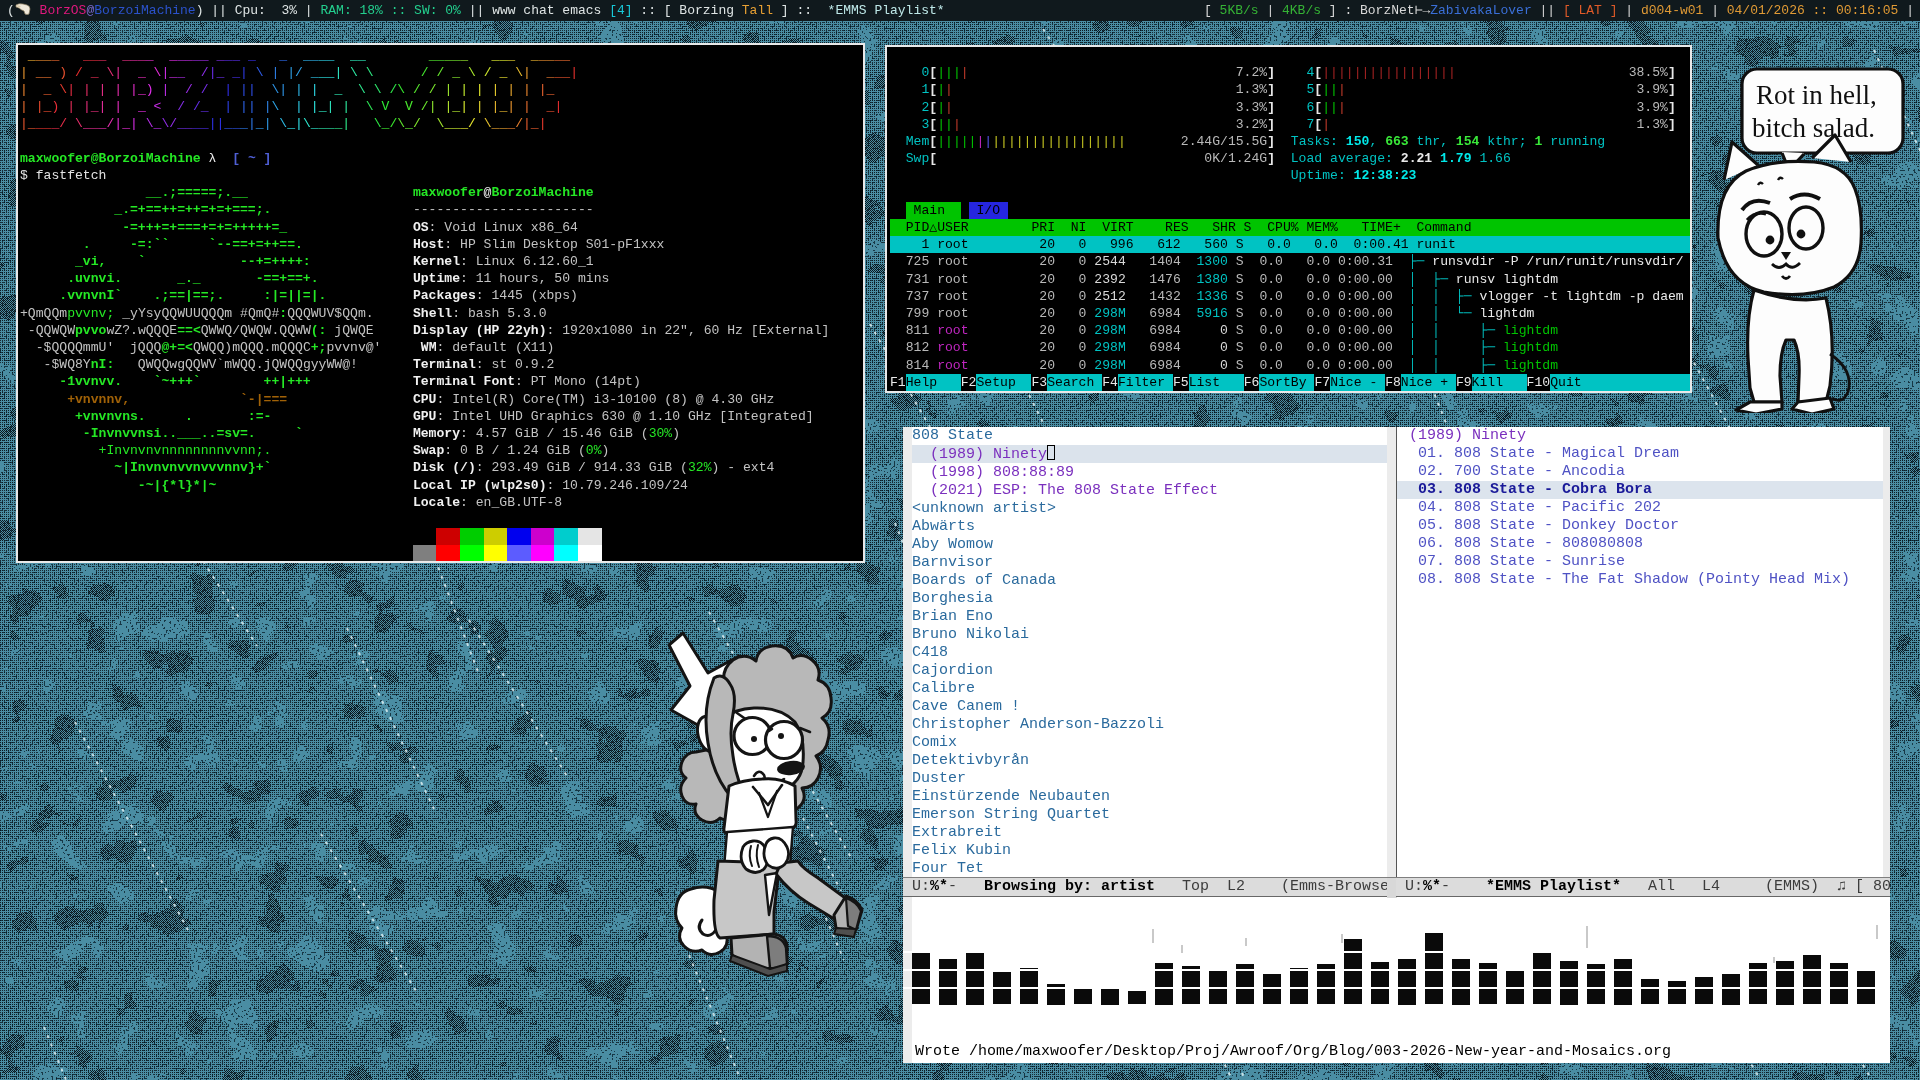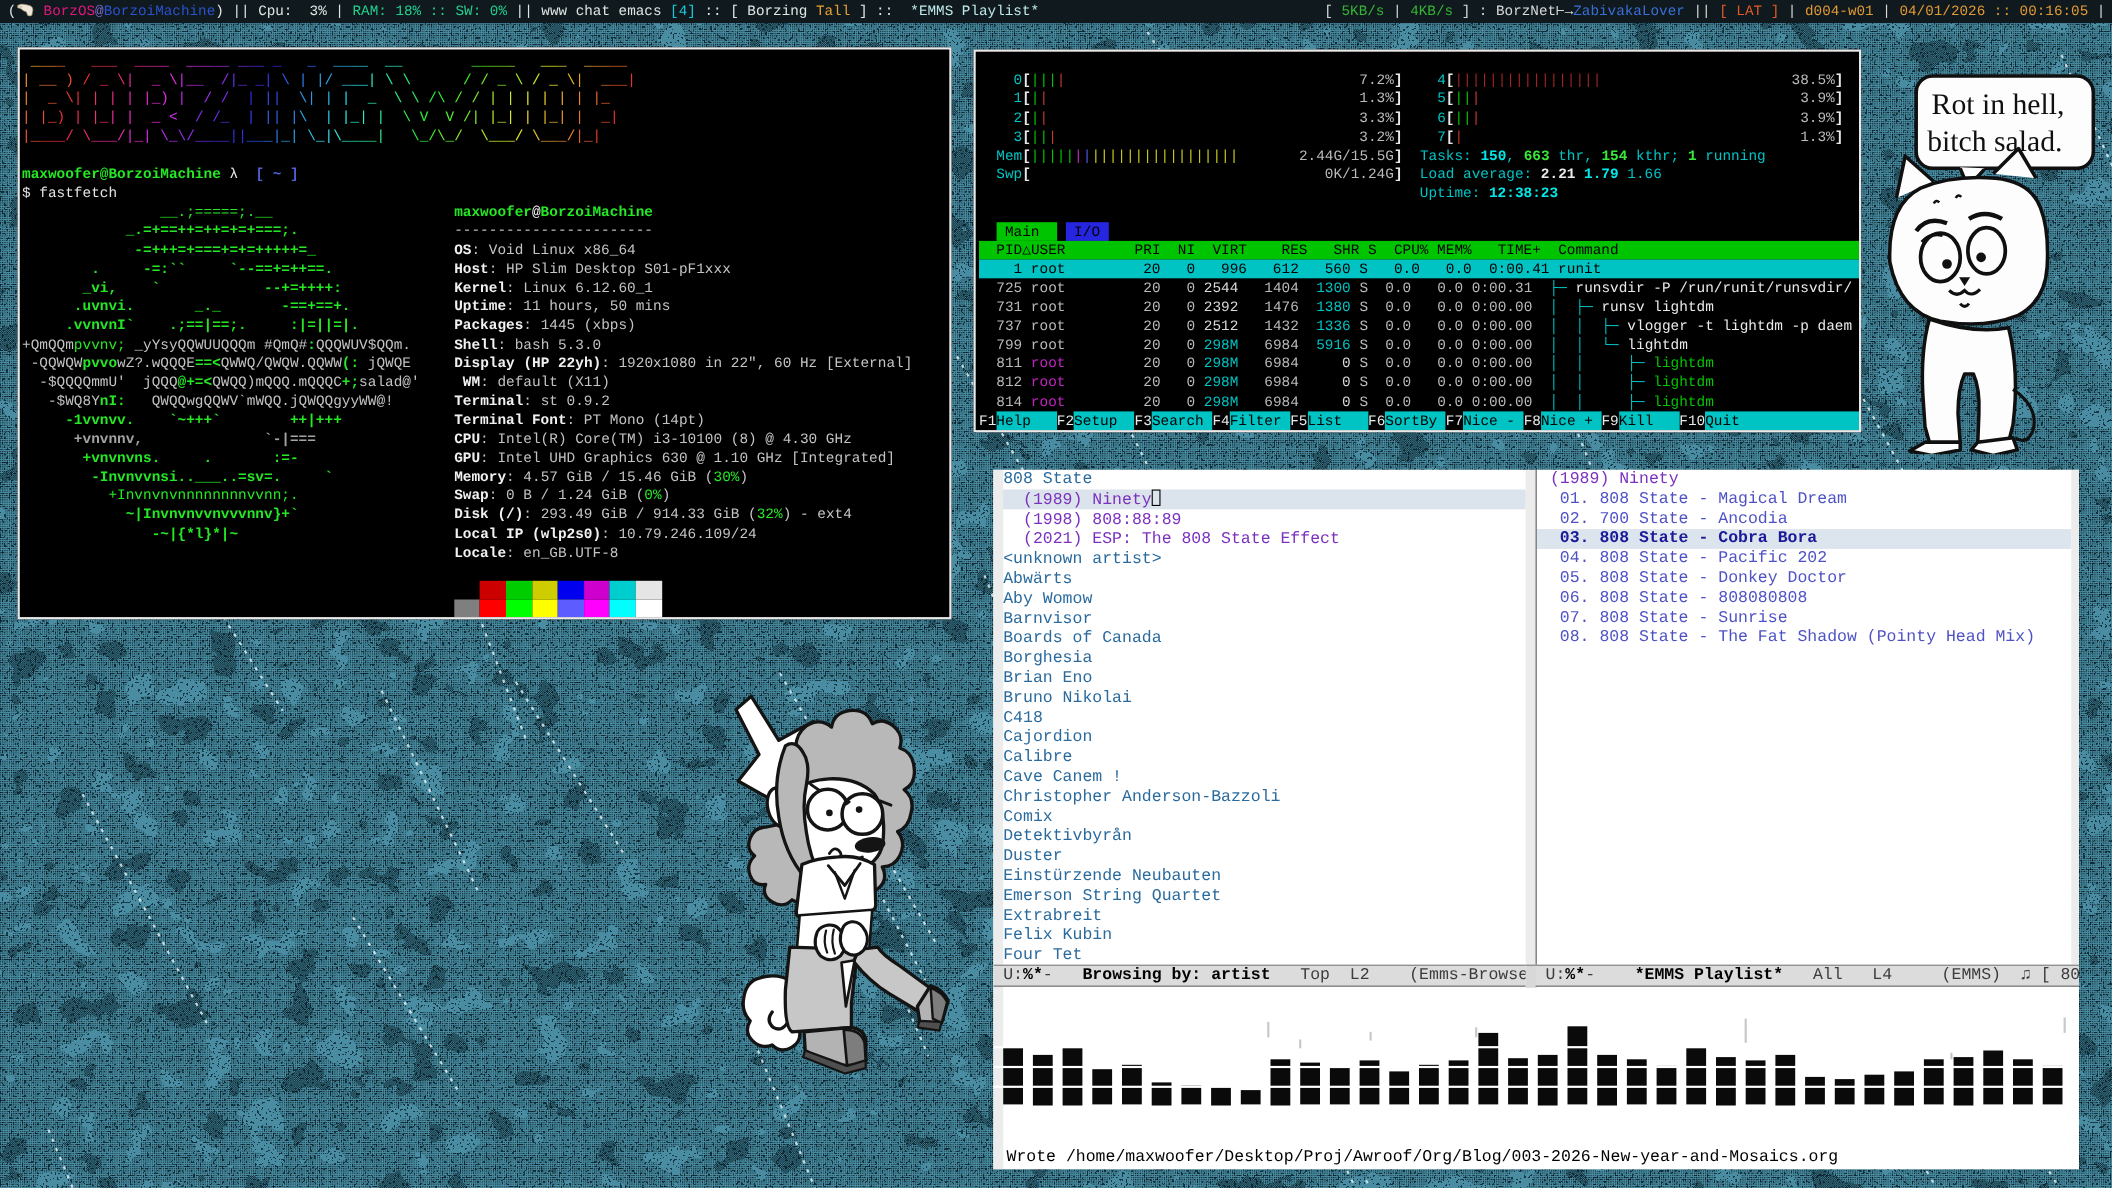--- a/index.html
+++ b/index.html
@@ -112,33 +112,33 @@
       </svg><span style="color:#e0187e"> BorzOS</span><span style="color:#7b6bd0">@</span><span style="color:#2b52cc">BorzoiMachine</span><span style="color:#dfe5e5">) || Cpu:  3% | </span><span style="color:#23cf8e">RAM: 18% :: SW: 0%</span><span style="color:#dfe5e5"> || www chat emacs </span><span style="color:#18c8d8">[4]</span><span style="color:#dfe5e5"> :: [ Borzing </span><span style="color:#e8a033">Tall</span><span style="color:#dfe5e5"> ] ::  </span><span style="color:#bfe9e9">*EMMS Playlist*</span></span><span id="barR"><span style="color:#d8d8d8">[ </span><span style="color:#35b335">5KB/s</span><span style="color:#d8d8d8"> | </span><span style="color:#35b335">4KB/s</span><span style="color:#d8d8d8"> ] : BorzNet⊢→</span><span style="color:#3a6fd8">ZabivakaLover</span><span style="color:#d8d8d8"> || </span><span style="color:#e05a28">[ LAT ]</span><span style="color:#d8d8d8"> | </span><span style="color:#e09a35">d004-w01</span><span style="color:#d8d8d8"> | </span><span style="color:#e09a35">04/01/2026 :: 00:16:05</span><span style="color:#d8d8d8"> |</span></span></div>
 <div id="term">
     <pre id="termpre"><span style="color:hsl(40,82%,55%)"> _</span><span style="color:hsl(29,82%,55%)">__</span><span style="color:hsl(18,82%,55%)">_ </span>  <span style="color:hsl(355,82%,55%)">__</span><span style="color:hsl(344,82%,55%)">_ </span><span style="color:hsl(333,82%,55%)"> _</span><span style="color:hsl(322,82%,55%)">__</span><span style="color:hsl(310,82%,55%)">_ </span><span style="color:hsl(299,82%,55%)"> _</span><span style="color:hsl(288,82%,55%)">__</span><span style="color:hsl(277,82%,55%)">__</span><span style="color:hsl(266,82%,55%)"> _</span><span style="color:hsl(254,82%,55%)">__</span><span style="color:hsl(243,82%,55%)"> _</span>  <span style="color:hsl(221,82%,55%)"> _</span>  <span style="color:hsl(198,82%,55%)">__</span><span style="color:hsl(187,82%,55%)">__</span>  <span style="color:hsl(165,82%,55%)">__</span>        <span style="color:hsl(109,82%,55%)">__</span><span style="color:hsl(98,82%,55%)">__</span><span style="color:hsl(86,82%,55%)">_ </span>  <span style="color:hsl(64,82%,55%)">__</span><span style="color:hsl(53,82%,55%)">_ </span><span style="color:hsl(42,82%,55%)"> _</span><span style="color:hsl(30,82%,55%)">__</span><span style="color:hsl(19,82%,55%)">__</span> 
 <span style="color:hsl(33,82%,55%)">| </span><span style="color:hsl(22,82%,55%)">__</span><span style="color:hsl(11,82%,55%)"> )</span><span style="color:hsl(360,82%,55%)"> /</span><span style="color:hsl(348,82%,55%)"> _</span><span style="color:hsl(337,82%,55%)"> \</span><span style="color:hsl(326,82%,55%)">| </span><span style="color:hsl(315,82%,55%)"> _</span><span style="color:hsl(304,82%,55%)"> \</span><span style="color:hsl(292,82%,55%)">|_</span><span style="color:hsl(281,82%,55%)">_ </span><span style="color:hsl(270,82%,55%)"> /</span><span style="color:hsl(259,82%,55%)">|_</span><span style="color:hsl(248,82%,55%)"> _</span><span style="color:hsl(236,82%,55%)">| </span><span style="color:hsl(225,82%,55%)">\ </span><span style="color:hsl(214,82%,55%)">| </span><span style="color:hsl(203,82%,55%)">|/</span><span style="color:hsl(192,82%,55%)"> _</span><span style="color:hsl(180,82%,55%)">__</span><span style="color:hsl(169,82%,55%)">| </span><span style="color:hsl(158,82%,55%)">\ </span><span style="color:hsl(147,82%,55%)">\ </span>    <span style="color:hsl(113,82%,55%)"> /</span><span style="color:hsl(102,82%,55%)"> /</span><span style="color:hsl(91,82%,55%)"> _</span><span style="color:hsl(80,82%,55%)"> \</span><span style="color:hsl(68,82%,55%)"> /</span><span style="color:hsl(57,82%,55%)"> _</span><span style="color:hsl(46,82%,55%)"> \</span><span style="color:hsl(35,82%,55%)">| </span><span style="color:hsl(24,82%,55%)"> _</span><span style="color:hsl(12,82%,55%)">__</span><span style="color:hsl(1,82%,55%)">|</span>
 <span style="color:hsl(27,82%,55%)">| </span><span style="color:hsl(15,82%,55%)"> _</span><span style="color:hsl(4,82%,55%)"> \</span><span style="color:hsl(353,82%,55%)">| </span><span style="color:hsl(342,82%,55%)">| </span><span style="color:hsl(331,82%,55%)">| </span><span style="color:hsl(319,82%,55%)">| </span><span style="color:hsl(308,82%,55%)">|_</span><span style="color:hsl(297,82%,55%)">) </span><span style="color:hsl(286,82%,55%)">| </span><span style="color:hsl(275,82%,55%)"> /</span><span style="color:hsl(263,82%,55%)"> /</span>  <span style="color:hsl(241,82%,55%)">| </span><span style="color:hsl(230,82%,55%)">||</span>  <span style="color:hsl(207,82%,55%)">\|</span><span style="color:hsl(196,82%,55%)"> |</span><span style="color:hsl(185,82%,55%)"> |</span>  <span style="color:hsl(163,82%,55%)">_ </span><span style="color:hsl(151,82%,55%)"> \</span><span style="color:hsl(140,82%,55%)"> \</span><span style="color:hsl(129,82%,55%)"> /</span><span style="color:hsl(118,82%,55%)">\ </span><span style="color:hsl(107,82%,55%)">/ </span><span style="color:hsl(95,82%,55%)">/ </span><span style="color:hsl(84,82%,55%)">| </span><span style="color:hsl(73,82%,55%)">| </span><span style="color:hsl(62,82%,55%)">| </span><span style="color:hsl(51,82%,55%)">| </span><span style="color:hsl(39,82%,55%)">| </span><span style="color:hsl(28,82%,55%)">| </span><span style="color:hsl(17,82%,55%)">|_</span>   
 <span style="color:hsl(20,82%,55%)">| </span><span style="color:hsl(9,82%,55%)">|_</span><span style="color:hsl(357,82%,55%)">) </span><span style="color:hsl(346,82%,55%)">| </span><span style="color:hsl(335,82%,55%)">|_</span><span style="color:hsl(324,82%,55%)">| </span><span style="color:hsl(313,82%,55%)">| </span><span style="color:hsl(301,82%,55%)"> _</span><span style="color:hsl(290,82%,55%)"> &lt;</span>  <span style="color:hsl(268,82%,55%)">/ </span><span style="color:hsl(257,82%,55%)">/_</span>  <span style="color:hsl(234,82%,55%)">| </span><span style="color:hsl(223,82%,55%)">||</span><span style="color:hsl(212,82%,55%)"> |</span><span style="color:hsl(201,82%,55%)">\ </span><span style="color:hsl(189,82%,55%)"> |</span><span style="color:hsl(178,82%,55%)"> |</span><span style="color:hsl(167,82%,55%)">_|</span><span style="color:hsl(156,82%,55%)"> |</span>  <span style="color:hsl(133,82%,55%)">\ </span><span style="color:hsl(122,82%,55%)">V </span><span style="color:hsl(111,82%,55%)"> V</span><span style="color:hsl(100,82%,55%)"> /</span><span style="color:hsl(89,82%,55%)">| </span><span style="color:hsl(77,82%,55%)">|_</span><span style="color:hsl(66,82%,55%)">| </span><span style="color:hsl(55,82%,55%)">| </span><span style="color:hsl(44,82%,55%)">|_</span><span style="color:hsl(33,82%,55%)">| </span><span style="color:hsl(21,82%,55%)">| </span><span style="color:hsl(10,82%,55%)"> _</span><span style="color:hsl(359,82%,55%)">| </span> 
 <span style="color:hsl(13,82%,55%)">|_</span><span style="color:hsl(2,82%,55%)">__</span><span style="color:hsl(351,82%,55%)">_/</span><span style="color:hsl(340,82%,55%)"> \</span><span style="color:hsl(328,82%,55%)">__</span><span style="color:hsl(317,82%,55%)">_/</span><span style="color:hsl(306,82%,55%)">|_</span><span style="color:hsl(295,82%,55%)">| </span><span style="color:hsl(284,82%,55%)">\_</span><span style="color:hsl(272,82%,55%)">\/</span><span style="color:hsl(261,82%,55%)">__</span><span style="color:hsl(250,82%,55%)">__</span><span style="color:hsl(239,82%,55%)">||</span><span style="color:hsl(228,82%,55%)">__</span><span style="color:hsl(216,82%,55%)">_|</span><span style="color:hsl(205,82%,55%)">_|</span><span style="color:hsl(194,82%,55%)"> \</span><span style="color:hsl(183,82%,55%)">_|</span><span style="color:hsl(172,82%,55%)">\_</span><span style="color:hsl(160,82%,55%)">__</span><span style="color:hsl(149,82%,55%)">_|</span>  <span style="color:hsl(127,82%,55%)"> \</span><span style="color:hsl(116,82%,55%)">_/</span><span style="color:hsl(104,82%,55%)">\_</span><span style="color:hsl(93,82%,55%)">/ </span><span style="color:hsl(82,82%,55%)"> \</span><span style="color:hsl(71,82%,55%)">__</span><span style="color:hsl(60,82%,55%)">_/</span><span style="color:hsl(48,82%,55%)"> \</span><span style="color:hsl(37,82%,55%)">__</span><span style="color:hsl(26,82%,55%)">_/</span><span style="color:hsl(15,82%,55%)">|_</span><span style="color:hsl(4,82%,55%)">| </span>   
 
 <b style="color:#25e825">maxwoofer@BorzoiMachine</b> <span style="color:#ececec">λ</span>  <b style="color:#4f5fd5">[ ~ ]</b>
 <span style="color:#e3e3e3">$ fastfetch</span>
-<span style="color:#25e825;font-weight:400">                __.;=====;.__</span>                     <b style="color:#25e825">maxwoofer</b><span style="color:#f1f1f1">@</span><b style="color:#25e825">BorzoiMachine</b>
+<span style="color:#25e825;font-weight:700">                __.;=====;.__</span>                     <b style="color:#25e825">maxwoofer</b><span style="color:#f1f1f1">@</span><b style="color:#25e825">BorzoiMachine</b>
 <span style="color:#25e825;font-weight:700">            _.=+==++=++=+=+===;.</span>                  <span style="color:#c3c3c3">-----------------------</span>
 <span style="color:#25e825;font-weight:700">             -=+++=+===+=+=+++++=_</span>                <b style="color:#f1f1f1">OS</b><span style="color:#c3c3c3">: </span><span style="color:#c3c3c3">Void Linux x86_64</span>
 <span style="color:#25e825;font-weight:700">        .     -=:``     `--==+=++==.</span>              <b style="color:#f1f1f1">Host</b><span style="color:#c3c3c3">: </span><span style="color:#c3c3c3">HP Slim Desktop S01-pF1xxx</span>
 <span style="color:#25e825;font-weight:700">       _vi,    `            --+=++++:</span>             <b style="color:#f1f1f1">Kernel</b><span style="color:#c3c3c3">: </span><span style="color:#c3c3c3">Linux 6.12.60_1</span>
 <span style="color:#25e825;font-weight:700">      .uvnvi.       _._       -==+==+.</span>            <b style="color:#f1f1f1">Uptime</b><span style="color:#c3c3c3">: </span><span style="color:#c3c3c3">11 hours, 50 mins</span>
 <span style="color:#25e825;font-weight:700">     .vvnvnI`    .;==|==;.     :|=||=|.</span>           <b style="color:#f1f1f1">Packages</b><span style="color:#c3c3c3">: </span><span style="color:#c3c3c3">1445 (xbps)</span>
 <span style="color:#c3c3c3">+QmQQm</span><span style="color:#25e825;font-weight:400">pvvnv;</span><span style="color:#c3c3c3"> _yYsyQQWUUQQQm #QmQ#</span><span style="color:#25e825;font-weight:700">:</span><span style="color:#c3c3c3">QQQWUV$QQm.</span>     <b style="color:#f1f1f1">Shell</b><span style="color:#c3c3c3">: </span><span style="color:#c3c3c3">bash 5.3.0</span>
 <span style="color:#c3c3c3"> -QQWQW</span><span style="color:#25e825;font-weight:700">pvvo</span><span style="color:#c3c3c3">wZ?.wQQQE</span><span style="color:#25e825;font-weight:700">==&lt;</span><span style="color:#c3c3c3">QWWQ/QWQW.QQWW</span><span style="color:#25e825;font-weight:700">(:</span><span style="color:#c3c3c3"> jQWQE</span>     <b style="color:#f1f1f1">Display (HP 22yh)</b><span style="color:#c3c3c3">: </span><span style="color:#c3c3c3">1920x1080 in 22", 60 Hz [External]</span>
-<span style="color:#c3c3c3">  -$QQQQmmU'  jQQQ</span><span style="color:#25e825;font-weight:700">@+=&lt;</span><span style="color:#c3c3c3">QWQQ)mQQQ.mQQQC</span><span style="color:#25e825;font-weight:700">+;</span><span style="color:#c3c3c3">salad@'</span>     <b style="color:#f1f1f1">WM</b><span style="color:#c3c3c3">: </span><span style="color:#c3c3c3">default (X11)</span>
+<span style="color:#c3c3c3">  -$QQQQmmU'  jQQQ</span><span style="color:#25e825;font-weight:700">@+=&lt;</span><span style="color:#c3c3c3">QWQQ)mQQQ.mQQQC</span><span style="color:#25e825;font-weight:700">+;</span><span style="color:#c3c3c3">pvvnv@'</span>     <b style="color:#f1f1f1">WM</b><span style="color:#c3c3c3">: </span><span style="color:#c3c3c3">default (X11)</span>
 <span style="color:#c3c3c3">   -$WQ8Y</span><span style="color:#25e825;font-weight:700">nI:</span><span style="color:#c3c3c3">   QWQQwgQQWV`mWQQ.jQWQQgyyWW@!</span>       <b style="color:#f1f1f1">Terminal</b><span style="color:#c3c3c3">: </span><span style="color:#c3c3c3">st 0.9.2</span>
 <span style="color:#25e825;font-weight:700">     -1vvnvv.    `~+++`        ++|+++</span>             <b style="color:#f1f1f1">Terminal Font</b><span style="color:#c3c3c3">: </span><span style="color:#c3c3c3">PT Mono (14pt)</span>
-<span style="color:#a3a3a3;font-weight:700">      +vnvnnv,              `-|===</span>                <b style="color:#f1f1f1">CPU</b><span style="color:#c3c3c3">: </span><span style="color:#c3c3c3">Intel(R) Core(TM) i3-10100 (8) @ 4.30 GHz</span>
+<span style="color:#a16207;font-weight:700">      +vnvnnv,              `-|===</span>                <b style="color:#f1f1f1">CPU</b><span style="color:#c3c3c3">: </span><span style="color:#c3c3c3">Intel(R) Core(TM) i3-10100 (8) @ 4.30 GHz</span>
 <span style="color:#25e825;font-weight:700">       +vnvnvns.     .       :=-</span>                  <b style="color:#f1f1f1">GPU</b><span style="color:#c3c3c3">: </span><span style="color:#c3c3c3">Intel UHD Graphics 630 @ 1.10 GHz [Integrated]</span>
 <span style="color:#25e825;font-weight:700">        -Invnvvnsi..___..=sv=.     `</span>              <b style="color:#f1f1f1">Memory</b><span style="color:#c3c3c3">: </span><span style="color:#c3c3c3">4.57 GiB / 15.46 GiB </span><span style="color:#c3c3c3">(</span><span style="color:#25e825">30%</span><span style="color:#c3c3c3">)</span>
 <span style="color:#25e825;font-weight:400">          +Invnvnvnnnnnnnnvvnn;.</span>                  <b style="color:#f1f1f1">Swap</b><span style="color:#c3c3c3">: </span><span style="color:#c3c3c3">0 B / 1.24 GiB </span><span style="color:#c3c3c3">(</span><span style="color:#25e825">0%</span><span style="color:#c3c3c3">)</span>
 <span style="color:#25e825;font-weight:700">            ~|Invnvnvvnvvvnnv}+`</span>                  <b style="color:#f1f1f1">Disk (/)</b><span style="color:#c3c3c3">: </span><span style="color:#c3c3c3">293.49 GiB / 914.33 GiB </span><span style="color:#c3c3c3">(</span><span style="color:#25e825">32%</span><span style="color:#c3c3c3">)</span><span style="color:#c3c3c3"> - ext4</span>
 <span style="color:#25e825;font-weight:700">               -~|{*l}*|~</span>                         <b style="color:#f1f1f1">Local IP (wlp2s0)</b><span style="color:#c3c3c3">: </span><span style="color:#c3c3c3">10.79.246.109/24</span>
                                                   <b style="color:#f1f1f1">Locale</b><span style="color:#c3c3c3">: </span><span style="color:#c3c3c3">en_GB.UTF-8</span>
                                                   
                                                   <span style="background:#000000;padding:1.1px 0">   </span><span style="background:#cd0000;padding:1.1px 0">   </span><span style="background:#00cd00;padding:1.1px 0">   </span><span style="background:#cdcd00;padding:1.1px 0">   </span><span style="background:#0000ee;padding:1.1px 0">   </span><span style="background:#cd00cd;padding:1.1px 0">   </span><span style="background:#00cdcd;padding:1.1px 0">   </span><span style="background:#e5e5e5;padding:1.1px 0">   </span>
                                                   <span style="background:#7f7f7f;padding:1.1px 0">   </span><span style="background:#ff0000;padding:1.1px 0">   </span><span style="background:#00ff00;padding:1.1px 0">   </span><span style="background:#ffff00;padding:1.1px 0">   </span><span style="background:#5c5cff;padding:1.1px 0">   </span><span style="background:#ff00ff;padding:1.1px 0">   </span><span style="background:#00ffff;padding:1.1px 0">   </span><span style="background:#ffffff;padding:1.1px 0">   </span></pre>
   </div>

